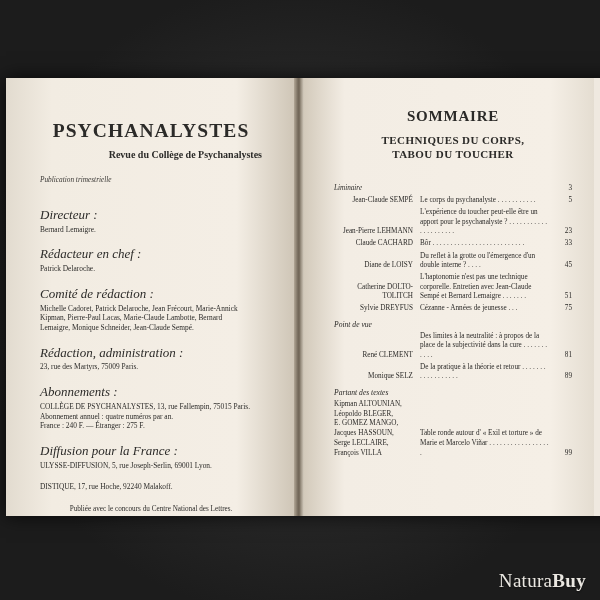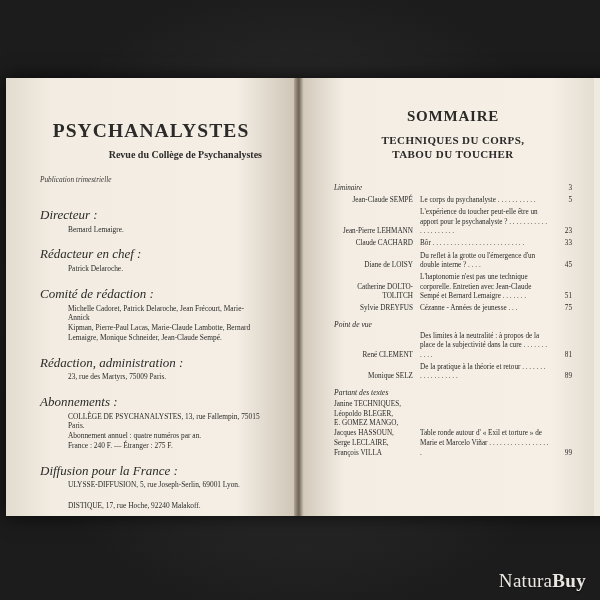--- a/index.html
+++ b/index.html
@@ -101,21 +101,20 @@
   }
   .blk-head {
     font-size: 13px;
     font-style: italic;
     color: #2c2b29;
     margin-bottom: 1.5px;
   }
   .blk-line {
     font-size: 7.4px;
     color: #2c2b29;
-    margin-left: 28px;
   }
   .footer-note {
     margin-top: 14px;
     font-size: 7.2px;
     color: #2c2b29;
     text-align: center;
   }
 
   
   .right-inner {
@@ -329,21 +328,21 @@
         <div class="toc-row">
           <div class="toc-author">Monique SELZ</div>
           <div class="toc-title">De la pratique à la théorie et retour . . . . . . . . . . . . . . . . . .</div>
           <div class="toc-page">89</div>
         </div>
 
         <div class="section-label">Partant des textes</div>
 
         <div class="group-row">
           <div class="group-left">
-            <div>Janine TECHNIQUES,</div>
+            <div>Kipman ALTOUNIAN,</div>
             <div>Léopoldo BLEGER,</div>
             <div>E. GOMEZ MANGO,</div>
             <div>Jacques HASSOUN,</div>
             <div>Serge LECLAIRE,</div>
             <div>François VILLA</div>
           </div>
           <div class="group-mid" style="align-self:flex-end;">Table ronde autour d' « Exil et torture » de Marie et Marcelo Viñar . . . . . . . . . . . . . . . . . .</div>
           <div class="group-page">99</div>
         </div>
 

